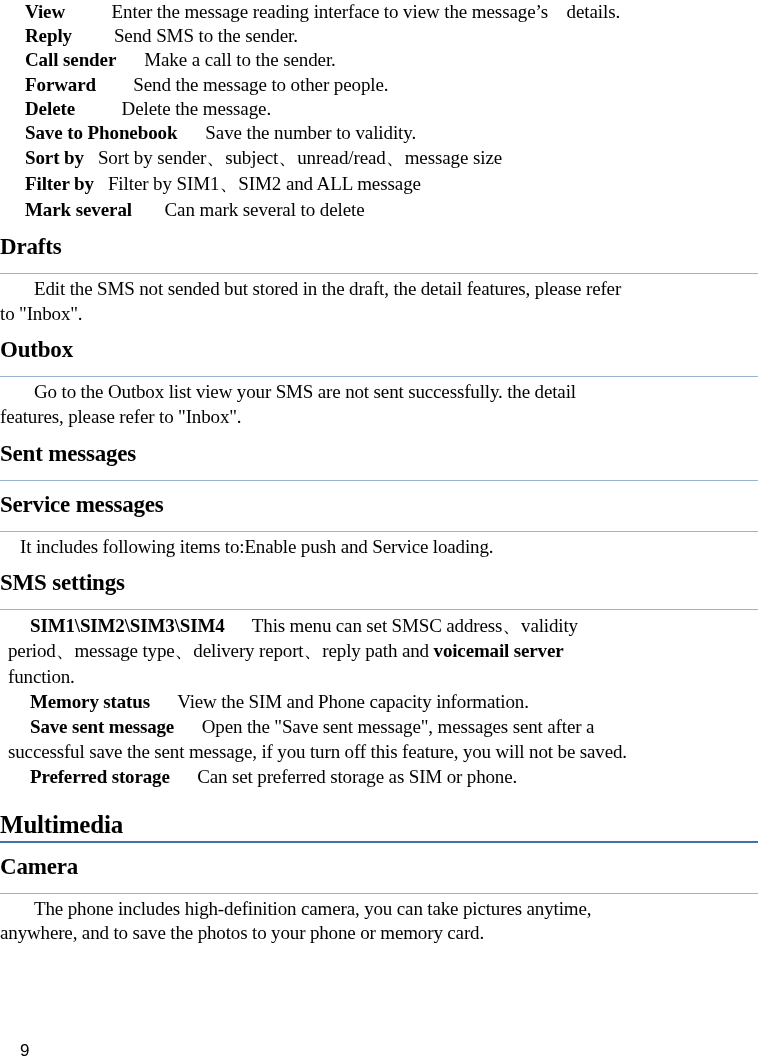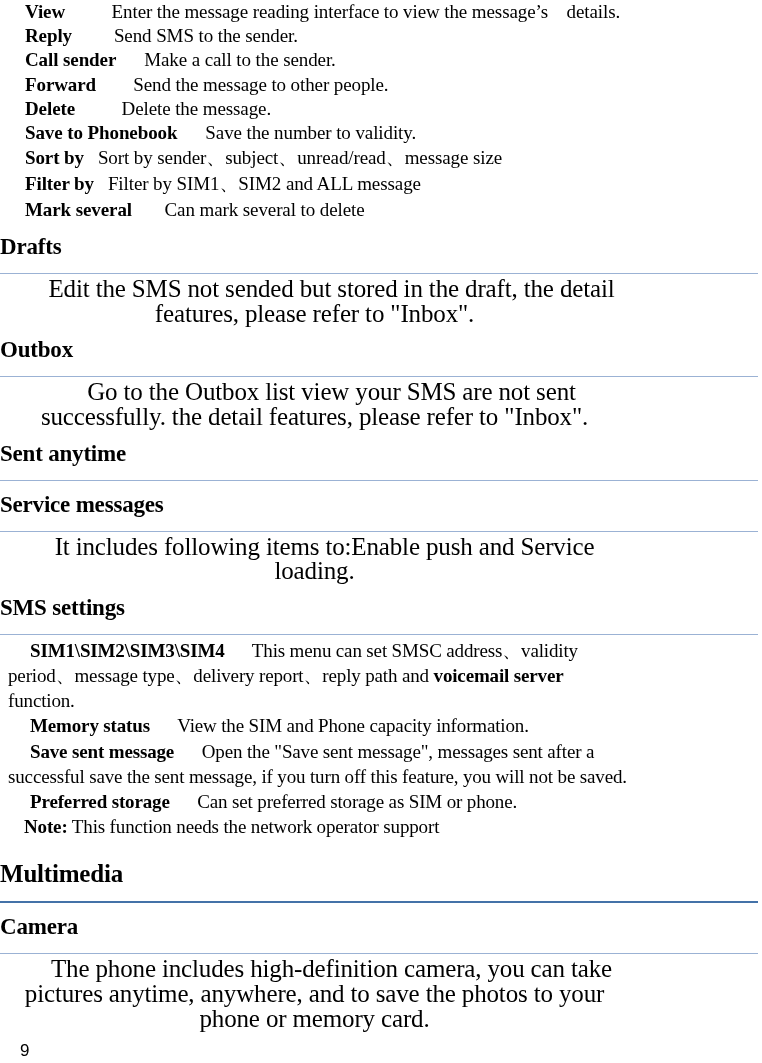--- a/index.html
+++ b/index.html
@@ -51,42 +51,42 @@
     margin: 0;
     padding: 0;
     font-weight: bold;
     color: #000000;
     letter-spacing: -0.2px;
   }
   h1.h-major {
     font-size: 25px;
     line-height: 31px;
     border-bottom: 2.6px solid #4472a8;
-    padding-bottom: 12px;
+    padding-bottom: 1px;
     margin-top: 19px;
     margin-bottom: 1px;
     width: 758px;
   }
   h2.h-sec {
     font-size: 23px;
     line-height: 29px;
     border-bottom: 1.1px solid #9bb2d4;
     padding-bottom: 12px;
     margin-top: 9px;
     margin-bottom: 3px;
     width: 758px;
   }
 
   
   p.body {
     margin: 0;
     padding: 0;
-    font-size: 25px;
+    font-size: 19px;
     line-height: 24.6px;
-    text-align: center;
+    text-align: left;
     letter-spacing: -0.15px;
   }
   p.body.indent {
     text-indent: 34px;
   }
   p.body.indent-sm {
     text-indent: 20px;
   }
 
   
@@ -145,38 +145,37 @@
     <div class="defrow wide"><span class="term">Mark several</span><span>       </span><span class="desc">Can mark several to delete</span></div>
 
   </div>
 
   <h2 class="h-sec">Drafts</h2>
   <p class="body indent">Edit the SMS not sended but stored in the draft, the detail features, please refer to "Inbox".</p>
 
   <h2 class="h-sec">Outbox</h2>
   <p class="body indent">Go to the Outbox list view your SMS are not sent successfully. the detail features, please refer to "Inbox".</p>
 
-  <h2 class="h-sec">Sent anytime</h2>
+  <h2 class="h-sec">Sent messages</h2>
 
   <h2 class="h-sec">Service messages</h2>
   <p class="body indent-sm">It includes following items to:Enable push and Service loading.</p>
 
   <h2 class="h-sec">SMS settings</h2>
 
   <div class="setblock">
 
     <p class="line hang"><b>SIM1\SIM2\SIM3\SIM4</b><span style="white-space:pre">      </span><span>This menu can set SMSC address、validity period、message type、delivery report、reply path and </span><b>voicemail server</b><span> function.</span></p>
 
     <p class="line hang"><b>Memory status</b><span style="white-space:pre">      </span><span>View the SIM and Phone capacity information.</span></p>
 
     <p class="line hang"><b>Save sent message</b><span style="white-space:pre">      </span><span>Open the "Save sent message", messages sent after a successful save the sent message, if you turn off this feature, you will not be saved.</span></p>
 
     <p class="line hang"><b>Preferred storage</b><span style="white-space:pre">      </span><span>Can set preferred storage as SIM or phone.</span></p>
 
-    <p class="line flat"><b>Note:</b><span style="white-space:pre"> </span><span>This function needs the network operator support</span></p>
 
   </div>
 
   <h1 class="h-major">Multimedia</h1>
 
   <h2 class="h-sec">Camera</h2>
   <p class="body indent">The phone includes high-definition camera, you can take pictures anytime, anywhere, and to save the photos to your phone or memory card.</p>
 
   <div class="pagenum">9</div>
 

